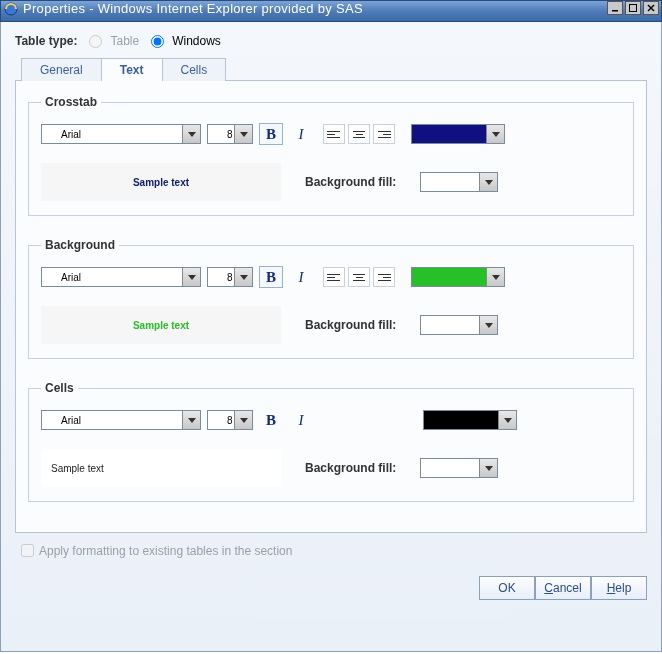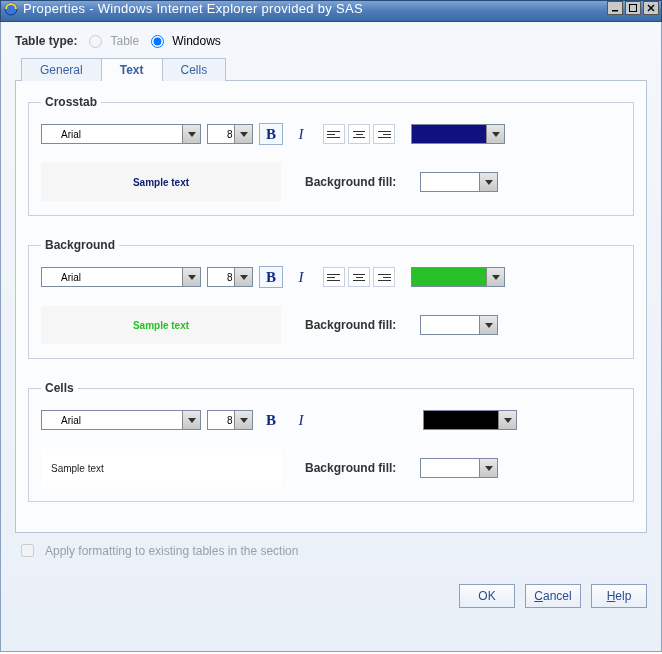--- a/index.html
+++ b/index.html
@@ -190,23 +190,23 @@
     background: linear-gradient(to bottom,#e8e8e8,#c8c8c8);
     border-left:1px solid #888;
     display:inline-flex; align-items:center; justify-content:center;
   }
   .bgfill-select .arrow::after{
     content:'';
     border-left:4px solid transparent;
     border-right:4px solid transparent;
     border-top:5px solid #333;
   }
-  .apply-row { display:flex; align-items:center; gap:8px; margin:8px 0 0 2px; color:#9aa0a8; font-size:12px;}
+  .apply-row { display:flex; align-items:center; gap:2px; margin:8px 0 0 2px; color:#9aa0a8; font-size:12px;}
   .apply-row input { accent-color:#9aa0a8;}
-  .dlg-btns { display:flex; justify-content:flex-end; gap:10px; margin-top:24px;}
+  .dlg-btns { display:flex; justify-content:flex-end; margin-top:16px;}
   .dlg-btn {
     min-width:56px; height:24px;
     border:1px solid #8aa0c0;
     background: linear-gradient(to bottom,#fdfdfe,#e8eef8);
     color:#2a4d8c;
     display:inline-flex; align-items:center; justify-content:center;
     font-size:12px;
     padding:0 8px;
   }
   .dlg-btn .u { text-decoration:underline; }

